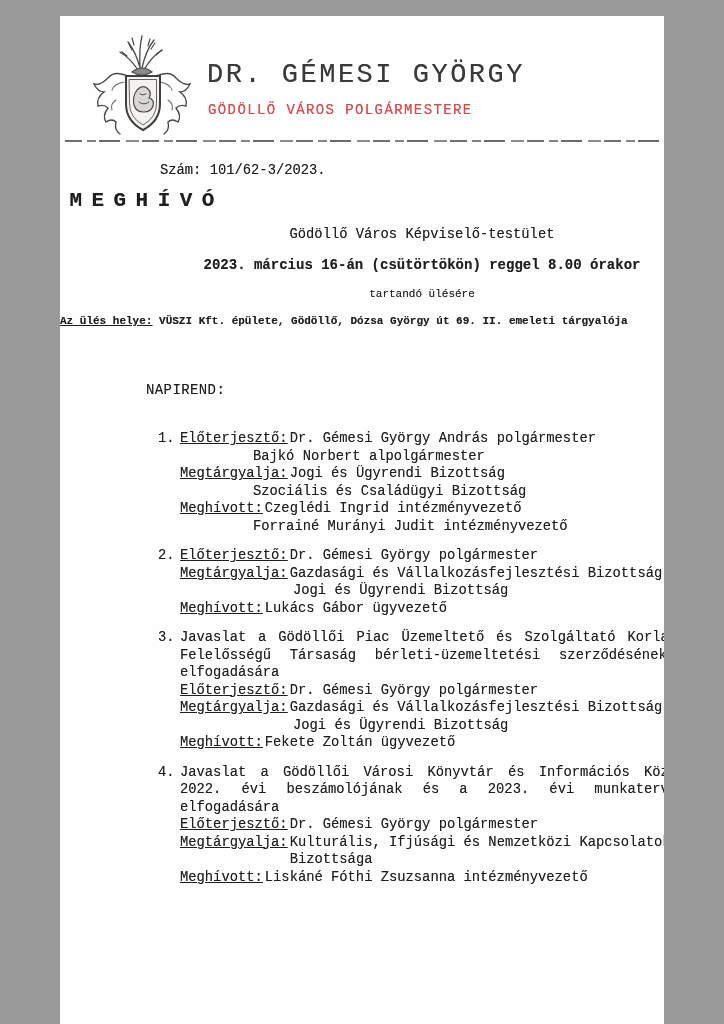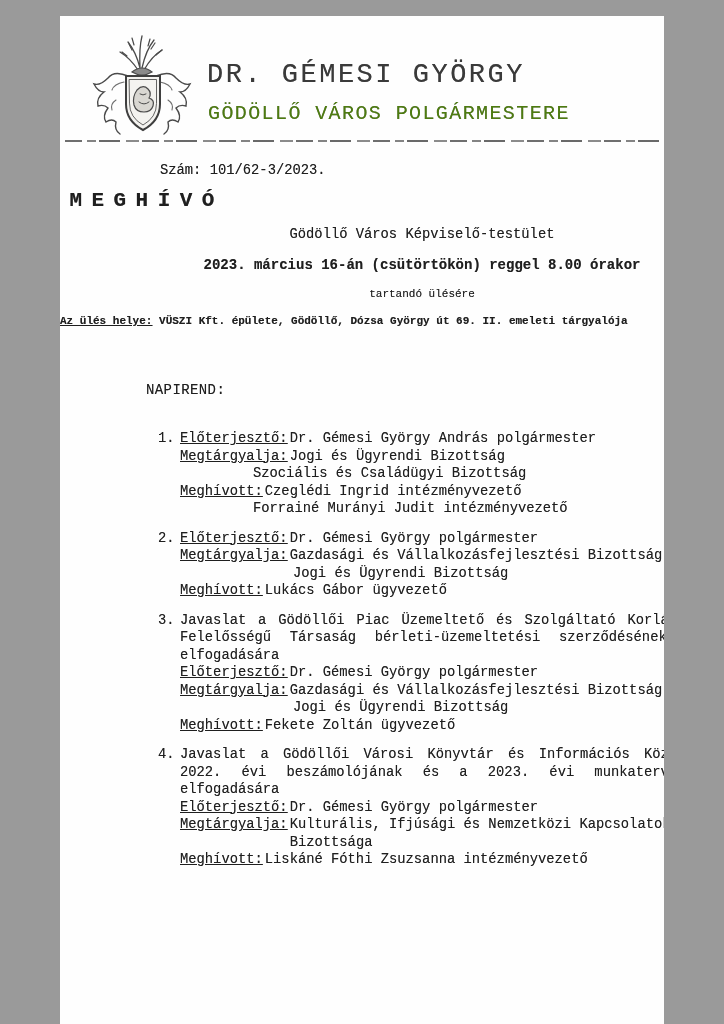--- a/index.html
+++ b/index.html
@@ -15,21 +15,21 @@
   }
   
   .crest{position:absolute;left:24px;top:14px;width:126px;height:112px;}
   .mayor-name{
     position:absolute;left:147px;top:44px;
     font-size:27px;letter-spacing:2.5px;color:#3a3a3a;
     white-space:nowrap;
   }
   .mayor-title{
     position:absolute;left:148px;top:86px;
-    font-size:20px;letter-spacing:1.4px;color:#4d7c0f;
+    font-size:14px;letter-spacing:1.4px;color:#ef4444;
     white-space:nowrap;
   }
   .divider{
     position:absolute;left:5px;right:5px;top:124px;height:2px;
     background:repeating-linear-gradient(90deg,
       #565656 0 17px, rgba(0,0,0,0) 17px 22px,
       #6e6e6e 22px 31px, rgba(0,0,0,0) 31px 34px,
       #4f4f4f 34px 55px, rgba(0,0,0,0) 55px 61px,
       #777 61px 74px, rgba(0,0,0,0) 74px 77px);
     opacity:.85;
@@ -105,20 +105,24 @@
   <div class="agenda-heading">NAPIREND:</div>
   <div class="agenda">
       <div class="agenda-item">
         <span class="item-num">1.</span>
         <div class="item-body">
           <div class="detail">
             <span class="label">Előterjesztő:</span>
             <span class="value">Dr. Gémesi György András polgármester</span>
           </div>
           <div class="detail">
+            <span class="label"></span>
+            <span class="value">Bajkó Norbert alpolgármester</span>
+          </div>
+          <div class="detail">
             <span class="label">Megtárgyalja:</span>
             <span class="value">Jogi és Ügyrendi Bizottság</span>
           </div>
           <div class="detail">
             <span class="label"></span>
             <span class="value">Szociális és Családügyi Bizottság</span>
           </div>
           <div class="detail">
             <span class="label">Meghívott:</span>
             <span class="value">Czeglédi Ingrid intézményvezető</span>

